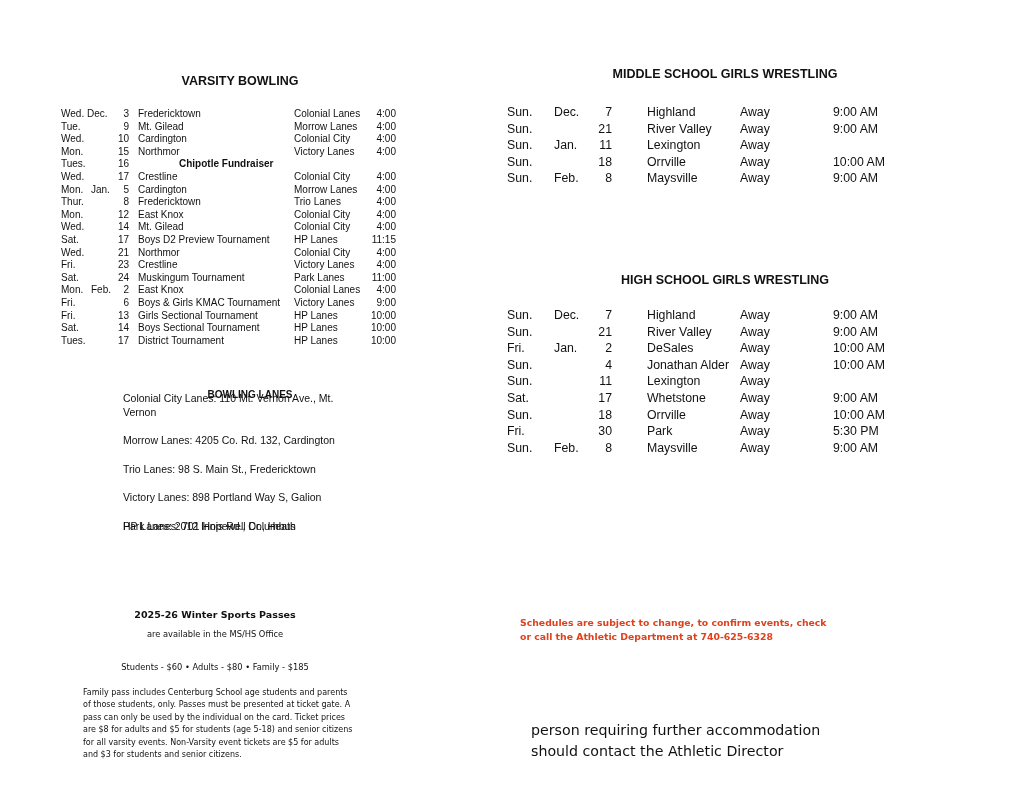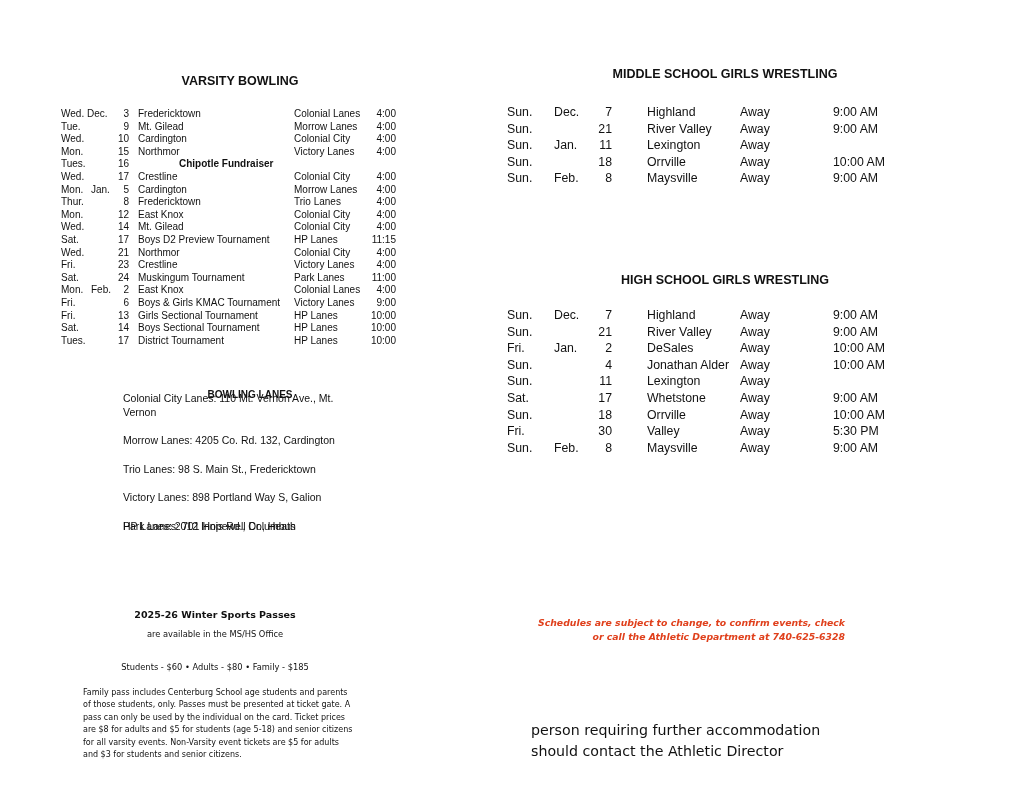--- a/index.html
+++ b/index.html
@@ -299,35 +299,35 @@
       <span class="w-mon"></span>
       <span class="w-date">18</span>
       <span class="w-opp">Orrville</span>
       <span class="w-site">Away</span>
       <span class="w-time">10:00 AM</span>
     </div>
     <div class="wr-row" style="top: 116.2px;">
       <span class="w-day">Fri.</span>
       <span class="w-mon"></span>
       <span class="w-date">30</span>
-      <span class="w-opp">Valley</span>
+      <span class="w-opp">Park</span>
       <span class="w-site">Away</span>
       <span class="w-time">5:30 PM</span>
     </div>
     <div class="wr-row" style="top: 132.8px;">
       <span class="w-day">Sun.</span>
       <span class="w-mon">Feb.</span>
       <span class="w-date">8</span>
       <span class="w-opp">Maysville</span>
       <span class="w-site">Away</span>
       <span class="w-time">9:00 AM</span>
     </div>
   </div>
 
-<div class="abs comic" style="left:520px; top:590px; width:325px; text-align:right; font-size:9.3px; line-height:14px; font-weight:bold;font-style:italic;">
+<div class="abs comic" style="left:520px; top:590px; width:325px; text-align:left; font-size:9.3px; line-height:14px; font-weight:bold;">
   <div class="notice-line" style="color: rgb(224, 64, 28);">Schedules are subject to change, to confirm events, check</div>
   <div class="notice-line" style="color: rgb(224, 64, 28);">or call the Athletic Department at 740-625-6328</div>
 </div>
 
 <div class="abs comic" style="left:531px; top:694px; width:340px; font-size:14.2px; line-height:21px;">
   <div>person requiring further accommodation</div>
   <div>should contact the Athletic Director</div>
 </div>
 
 </body></html>

